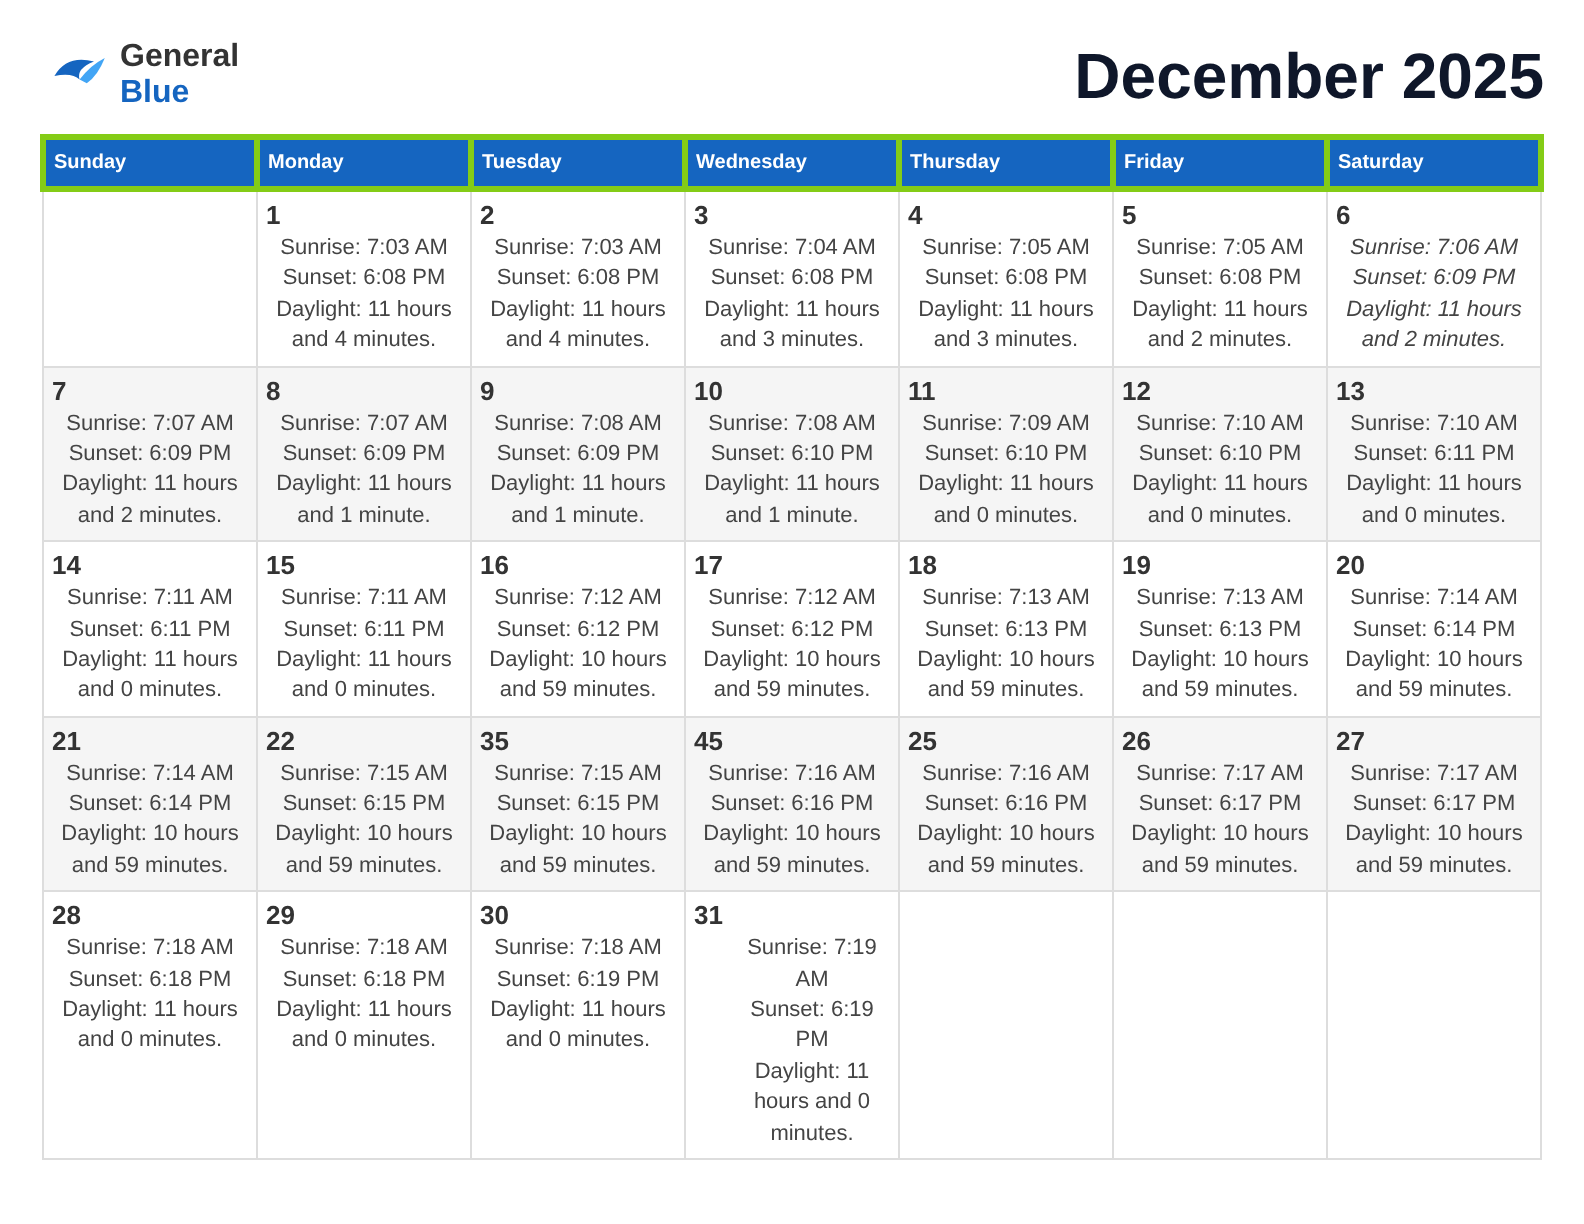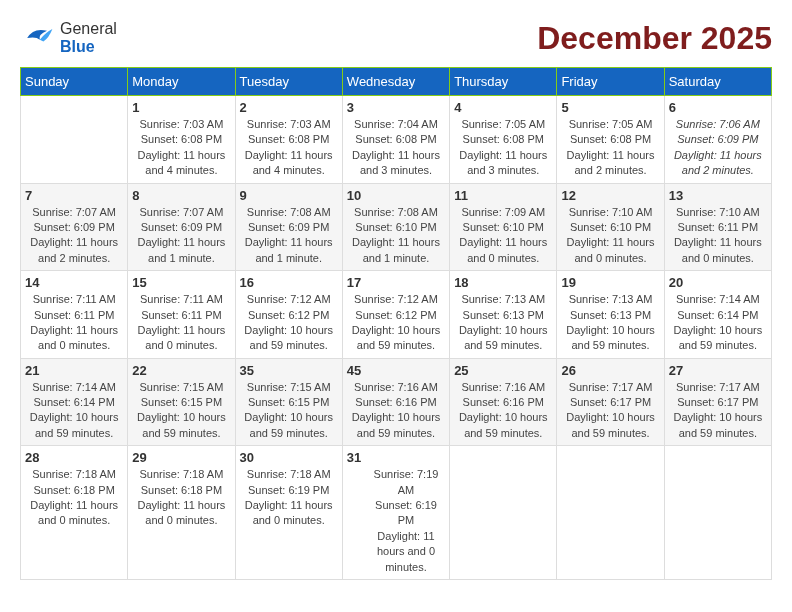--- a/index.html
+++ b/index.html
@@ -24,41 +24,41 @@
     .logo-icon {
       width: 36px;
       height: 36px;
     }
     .title-section {
       text-align: right;
     }
     .main-title {
       font-size: 32px;
       font-weight: bold;
-      color: #7f1d1d;
+      color: #0f172a;
     }
     .sub-title {
       font-size: 16px;
       color: #555;
     }
     table {
       width: 100%;
       border-collapse: collapse;
       font-size: 11px;
     }
     thead tr {
       background: #1565c0;
       color: #fff;
     }
     thead th {
       padding: 6px 4px;
       text-align: left;
-      font-size: 13px;
-      font-weight: normal;
-      border: 1px solid #84cc16;
+      font-size: 10px;
+      font-weight: bold;
+      border: 3px solid #84cc16;
     }
     tbody tr {
       vertical-align: top;
     }
     tbody tr:nth-child(odd) {
       background: #fff;
     }
     tbody tr:nth-child(even) {
       background: #f5f5f5;
     }
@@ -86,21 +86,21 @@
 <body>
 
 <div class="header">
   <div class="logo">
     <svg class="logo-icon" viewBox="0 0 40 40">
 
       <path d="M8,20 Q15,8 30,12 Q20,16 22,22 Q18,18 8,20Z" fill="#1565c0"></path>
       <path d="M22,22 Q28,14 36,10 Q32,20 26,24 Z" fill="#42a5f5"></path>
     </svg>
     <div>
-      <div style="font-weight:normal;font-size:16px;color:#333;">General</div>
+      <div style="font-weight:bold;font-size:16px;color:#333;">General</div>
       <div style="font-weight:bold;font-size:16px;color:#1565c0;">Blue</div>
     </div>
   </div>
   <div class="title-section">
     <div class="main-title">December 2025</div>
   </div>
 </div>
 
 <table>
   <thead>

